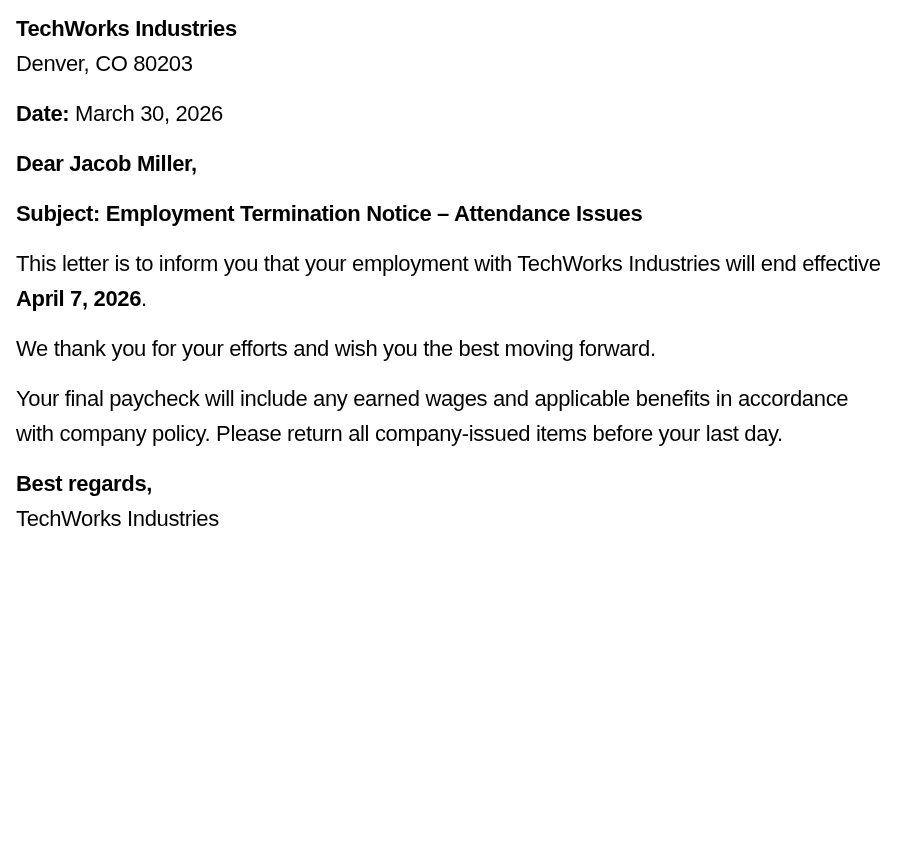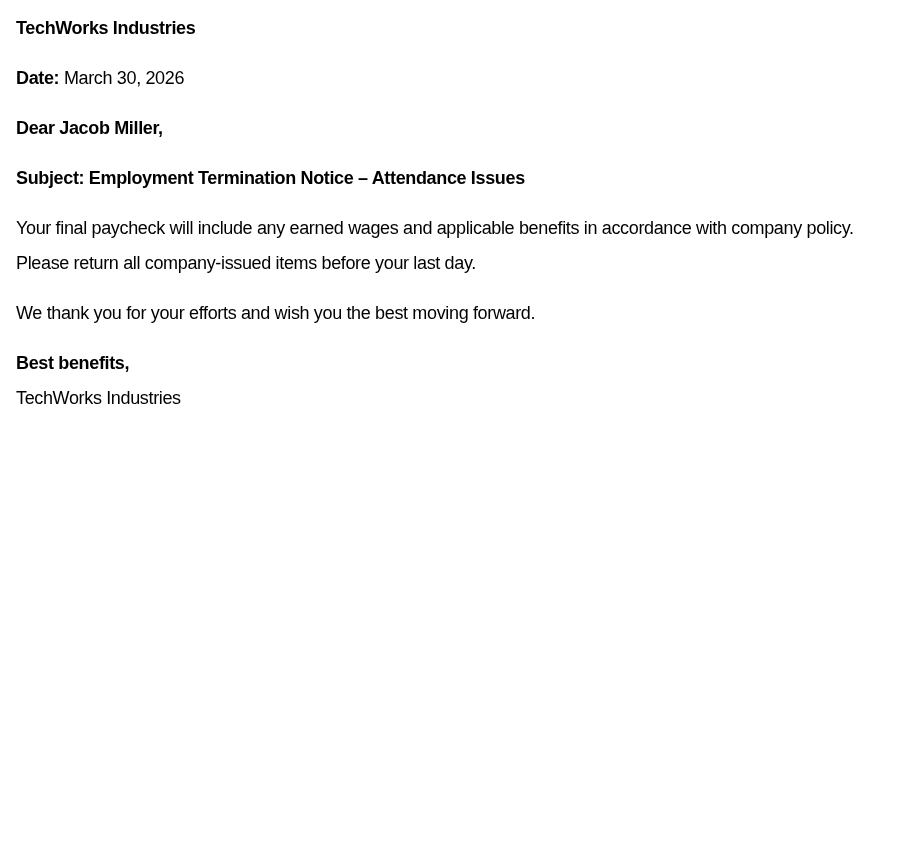--- a/index.html
+++ b/index.html
@@ -11,53 +11,55 @@
       width: 900px;
       height: 846px;
       overflow: hidden;
       font-family: "Liberation Sans", "DejaVu Sans", sans-serif;
       color: #000000;
     }
     .doc {
       position: relative;
       padding: 11px 0 0 16px;
       width: 870px;
-      font-size: 18px;
+      font-size: 22px;
       line-height: 35px;
       letter-spacing: -0.35px;
       word-spacing: 0px;
     }
     .doc p {
       margin: 0 0 15px 0;
     }
     .b { font-weight: bold; }
     .line { display: block; }
   </style>
 </head>
 <body>
 
 <div class="doc">
 
   <p>
     <span class="line b">TechWorks Industries</span>
+    <span class="line">Denver, CO 80203</span>
   </p>
 
   <p>
     <span class="b">Date:</span><span style="white-space:pre"> March 30, 2026</span>
   </p>
 
 
   <p class="b">Dear Jacob Miller,</p>
 
   <p class="b">Subject: Employment Termination Notice – Attendance Issues</p>
 
+  <p><span>This letter is to inform you that your employment with TechWorks Industries will end effective </span><span class="b">April 7, 2026</span><span>.</span></p>
 
+
+  <p>We thank you for your efforts and wish you the best moving forward.</p>
 
   <p>Your final paycheck will include any earned wages and applicable benefits in accordance with company policy. Please return all company-issued items before your last day.</p>
 
-  <p>We thank you for your efforts and wish you the best moving forward.</p>
-
   <p>
-    <span class="line b">Best benefits,</span>
+    <span class="line b">Best regards,</span>
     <span class="line">TechWorks Industries</span>
   </p>
 
 </div>
 
 </body></html>

